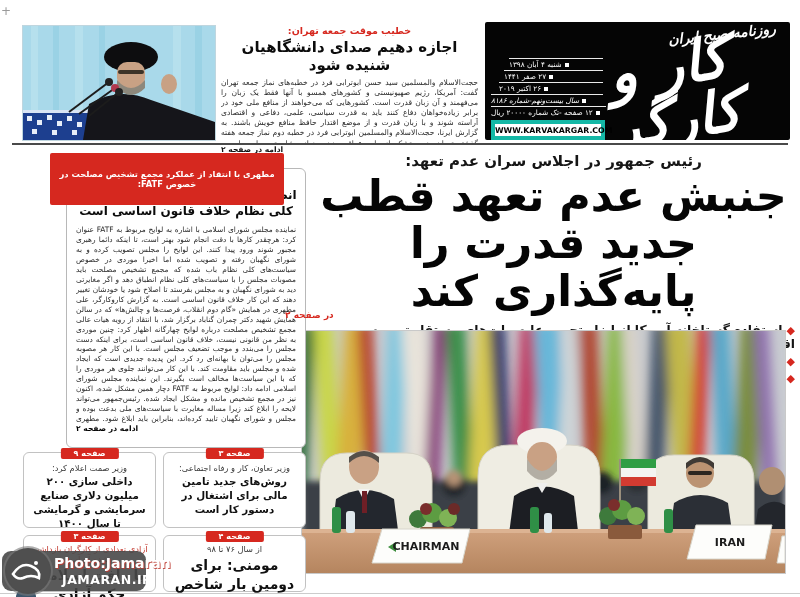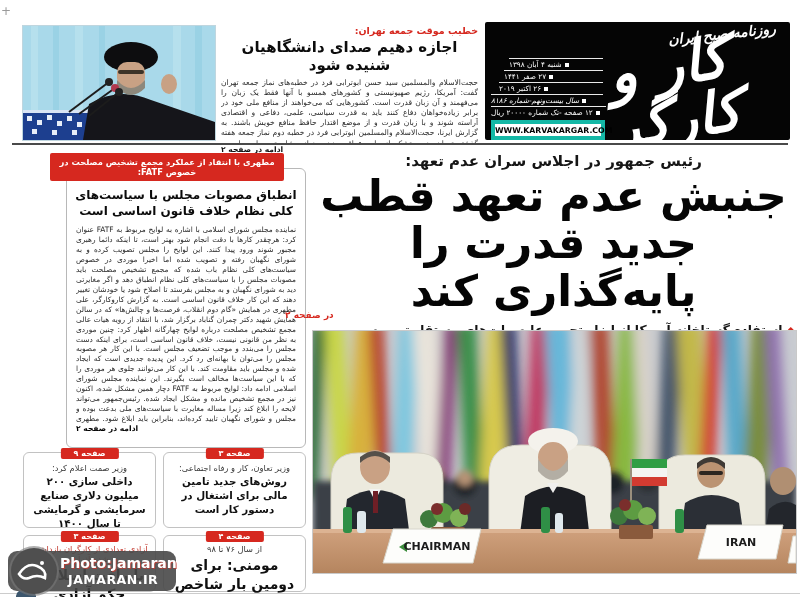--- a/index.html
+++ b/index.html
@@ -35,58 +35,58 @@
   .mh-row{margin-left:auto;border-top:1px solid #e9e9e9;padding:1px 2px 1px 0;
     font-size:7.3px;text-align:left;direction:rtl;white-space:nowrap;overflow:hidden;}
   .mh-row .sq{display:inline-block;width:4px;height:4px;background:#fff;margin-left:3px;}
   #mh-web{margin-left:auto;margin-top:2px;background:#fff;color:#000;font-size:7.8px;font-weight:bold;
     text-align:center;padding:1.5px 0;border:4px solid #14b8a6;}
 
   #header-divider{position:absolute;top:143px;left:12px;width:776px;height:2px;background:#4a4a4a;}
 
   
   #mot-badge{position:absolute;left:50px;top:153px;width:230px;color:#fff;text-align:center;
-    font-size:8.3px;font-weight:bold;padding:4px 2px;border-radius:2px;z-index:3;}
+    font-size:8.3px;font-weight:bold;padding:16px 2px;border-radius:2px;z-index:3;}
   #mot-box{position:absolute;left:66px;top:168px;width:238px;height:278px;border:1px solid #b8b8b8;
     border-radius:6px;background:#fff;z-index:2;}
   #mot-headline{margin:18px 8px 0 8px;text-align:center;font-size:12px;font-weight:bold;
     line-height:1.35;color:#0b0b0b;}
   #mot-body{margin:6px 9px 0 9px;font-size:7.4px;line-height:1.34;color:#2a2a2a;text-align:justify;
     height:198px;overflow:hidden;}
   #mot-continue{font-size:7.6px;font-weight:bold;margin:1px 9px;text-align:left;}
 
   
   #lead{position:absolute;left:312px;top:152px;width:483px;}
   #lead-kicker{text-align:center;font-size:15px;font-weight:bold;color:#161616;}
   #lead-headline{text-align:center;font-size:43px;font-weight:bold;color:#050505;line-height:1.1;
     margin-top:3px;letter-spacing:-1px;}
   #lead-bullets{margin-top:8px;}
   .lead-bullet{text-align:right;font-size:12.3px;font-weight:bold;color:#141414;margin-top:3px;}
   .lead-bullet .bdot{font-size:11px;margin-left:4px;}
   #lead-pageref{position:absolute;left:285px;top:310px;font-size:9px;font-weight:bold;z-index:3;}
 
   
-  #lead-photo{position:absolute;left:312px;top:330px;width:483px;height:242px;border:1px solid #c9c9c9;
+  #lead-photo{position:absolute;left:301px;top:330px;width:483px;height:242px;border:1px solid #c9c9c9;
     background:#1d4ed8;}
 
   
   #teasers{position:absolute;left:20px;top:452px;width:286px;height:140px;display:grid;direction:rtl;
     grid-template-columns:143px 133px;grid-template-rows:76px 57px;column-gap:7px;row-gap:7px;}
   .teaser{position:relative;border:1px solid #c2c2c2;border-radius:6px;background:#fff;}
   .teaser-tab{position:absolute;top:-5px;right:50%;transform:translateX(50%);color:#fff;
     font-size:8px;font-weight:bold;padding:1px 13px;border-radius:2px;white-space:nowrap;}
   .teaser-kicker{font-size:8.3px;color:#3a3a3a;text-align:center;margin-top:10px;}
   .teaser-kicker.red{color:#c2362b;}
   .teaser-headline{font-size:10.3px;font-weight:bold;text-align:center;color:#101010;
     padding:0 6px;margin-top:2px;line-height:1.35;}
   .t-small .teaser-kicker{margin-top:8px;}
   .t-small .teaser-headline{font-size:14px;}
 
   
-  #wm{position:absolute;left:8px;top:551px;width:168px;height:40px;background:rgba(72,72,72,.9);
+  #wm{position:absolute;left:2px;top:551px;width:144px;height:40px;background:rgba(72,72,72,.9);
     border-radius:9px;z-index:6;}
   #wm-logo{position:absolute;left:3px;top:-3px;width:46px;height:46px;border-radius:50%;
     background:#4f4f4f;box-shadow:0 0 0 2px rgba(120,120,120,.6);overflow:hidden;}
   #wm-logo svg{width:100%;height:100%;}
   #wm-l1{position:absolute;left:52px;top:4px;color:#fff;font-size:14px;font-weight:bold;
     text-shadow:1px 1px 0 rgba(190,60,50,.85);white-space:nowrap;}
   #wm-l2{position:absolute;left:60px;top:21px;color:#fff;font-size:12.5px;font-weight:bold;
     letter-spacing:.5px;white-space:nowrap;}
   #wm-sub{position:absolute;left:16px;top:589px;width:20px;height:14px;border-radius:50% 50% 0 0;
     background:#3c566d;z-index:5;}
@@ -142,21 +142,21 @@
           <line x1="56" y1="88" x2="92" y2="62"></line>
           <line x1="66" y1="90" x2="96" y2="66"></line>
       </g>
       <circle cx="86" cy="56" r="4" fill="#222"></circle>
         <circle cx="92" cy="62" r="4" fill="#b23a4e"></circle>
         <circle cx="96" cy="66" r="4" fill="#222"></circle>
     </svg>
   </div>
 
   <div id="fp-article" class="rtl">
-    <div id="fp-kicker" style="color:#d6281f;text-align:right;">خطیب موقت جمعه تهران:</div>
+    <div id="fp-kicker" style="color:#d6281f;">خطیب موقت جمعه تهران:</div>
     <div id="fp-headline">اجازه دهیم صدای دانشگاهیان شنیده شود</div>
     <div id="fp-body">حجت‌الاسلام والمسلمین سید حسن ابوترابی فرد در خطبه‌های نماز جمعه تهران گفت: آمریکا، رژیم صهیونیستی و کشورهای همسو با آنها فقط یک زبان را می‌فهمند و آن زبان قدرت است. کشورهایی که می‌خواهند از منافع ملی خود در برابر زیاده‌خواهان دفاع کنند باید به قدرت سیاسی، علمی، دفاعی و اقتصادی آراسته شوند و با زبان قدرت و از موضع اقتدار حافظ منافع خویش باشند. به گزارش ایرنا، حجت‌الاسلام والمسلمین ابوترابی فرد در خطبه دوم نماز جمعه هفته گذشته تهران ضمن تشکر از ملت عراق و نیز میزبانی شایسته مراسم اربعین حسینی گفت: امیدواریم این حرکت انقلابی، الهی، سیاسی و عبادی در ایران و وحدت امت اسلام در مسیر تحقق اهداف عالی‌تر، ان‌شاءالله مستمر بماند. امام جمعه موقت تهران افزود: این سخن که عده‌ای بر تعامل سازنده با دنیا و عده‌ای بر تقابل مستمر با جهان تاکید دارند، از انصاف نیست؛ امروز یک چهره عالم و متعهد و سیاستمدار نمی‌شناسیم که معتقد به تقابل مستمر با جهان در مقابل نگاه تعامل سازنده با دنیا باشد؛ چگونه در نهاد علم و دانشگاه این سخن قابل طرح است.</div>
     <div id="fp-continue">ادامه در صفحه ۲</div>
   </div>
 
   <div id="masthead">
     <div id="mh-tagline" class="rtl">روزنامه صبح ایران</div>
     <div id="mh-title" class="rtl">کار و کارگر</div>
     <div id="mh-info">
       <div class="mh-row" style="width:92px;"><span class="sq"></span><span>شنبه ۴ آبان ۱۳۹۸</span></div>

